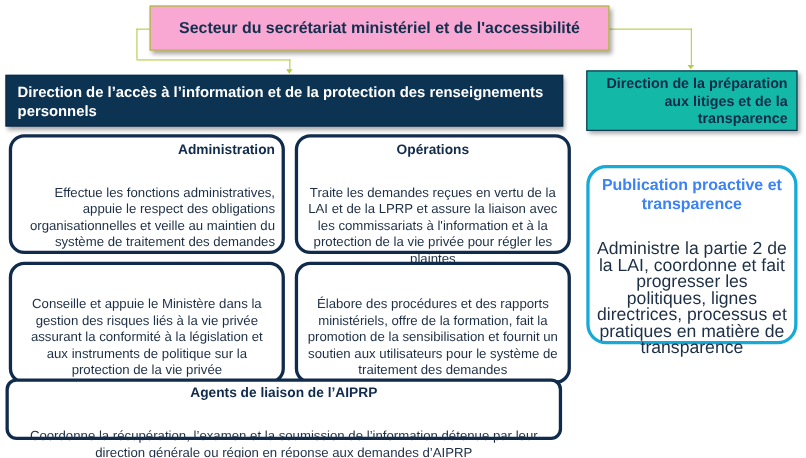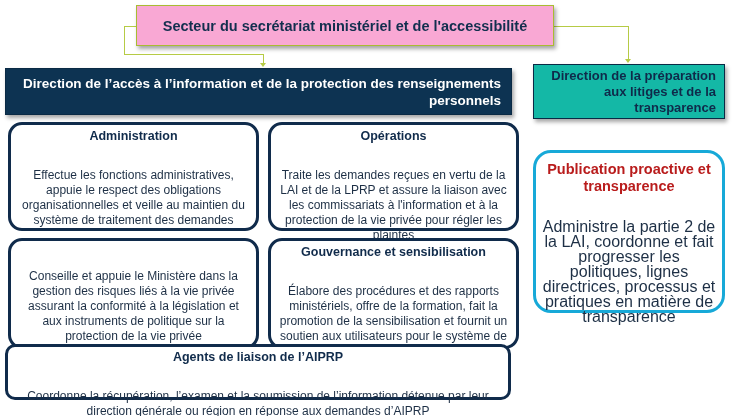--- a/index.html
+++ b/index.html
@@ -23,21 +23,21 @@
       position: absolute; width: 0; height: 0;
       border-left: 3px solid transparent; border-right: 3px solid transparent;
       border-top: 4px solid #b6cb45;
     }
 
     .direction-box {
       left: 5px; top: 68px; width: 507px; height: 47px;
       background: #0d3352;
       border: 1px solid #0a2a45;
       box-shadow: 2px 3px 4px rgba(0,0,0,0.35);
-      display: flex; align-items: center; justify-content: center; text-align: right;
+      display: flex; align-items: center; justify-content: center; text-align: left;
       color: #ffffff; font-weight: bold; font-size: 13.5px; line-height: 17px;
       padding: 0 10px;
     }
 
     .litiges-box {
       left: 533px; top: 64px; width: 192px; height: 55px;
       background: #14b8a6;
       border: 1px solid #0a2a45;
       box-shadow: 2px 3px 4px rgba(0,0,0,0.35);
       display: flex; align-items: center; justify-content: center; text-align: right;
@@ -49,32 +49,32 @@
       position: absolute;
       border: 3px solid #102b4b;
       border-radius: 14px;
       background: #ffffff;
       text-align: center;
       padding: 4px 6px;
     }
     .unit-title { font-weight: bold; font-size: 12.5px; line-height: 15px; color: #102b4b; margin-bottom: 2px; }
     .unit-desc { font-size: 12px; line-height: 15px; color: #1d2f45; margin-top: 24px; }
 
-    .admin { left: 8px; top: 122px; width: 251px; height: 109px; }
+    .admin { left: 8px; top: 122px; width: 251px; height: 109px; text-align: right; }
     .ops { left: 268px; top: 122px; width: 251px; height: 109px; }
     .gestion { left: 8px; top: 238px; width: 251px; height: 111px; }
     .gouv { left: 268px; top: 238px; width: 251px; height: 111px; }
     .agents { left: 5px; top: 344px; width: 506px; height: 56px; border-radius: 10px; padding-top: 3px; }
 
     .pub {
       left: 533px; top: 150px; width: 192px; height: 163px;
       border: 3px solid #17a9d8; border-radius: 18px;
       padding: 8px 6px;
     }
-    .pub .unit-title { font-size: 14.5px; line-height: 17px; margin-bottom: 4px; color: #b91c1c; }
+    .pub .unit-title { font-size: 14.5px; line-height: 17px; margin-bottom: 4px; color: #3b82f6; }
     .pub .unit-desc { font-size: 16px; line-height: 15px; }
   </style>
 </head>
 <body>
 
 <div class="connector" style="left:124px; top:26px; width:12px; height:1px;"></div>
 <div class="connector" style="left:124px; top:26px; width:1px; height:28px;"></div>
 <div class="connector" style="left:124px; top:54px; width:140px; height:1px;"></div>
 <div class="connector" style="left:263px; top:54px; width:1px; height:10px;"></div>
 <div class="arrowhead" style="left:260px; top:63px;"></div>
@@ -103,21 +103,20 @@
 <div class="unit-box ops">
   <div class="unit-title">Opérations</div>
   <div class="unit-desc">Traite les demandes reçues en vertu de la LAI et de la LPRP et assure la liaison avec les commissariats à l'information et à la protection de la vie privée pour régler les plaintes</div>
 </div>
 
 <div class="unit-box gestion">
   <div class="unit-desc">Conseille et appuie le Ministère dans la gestion des risques liés à la vie privée assurant la conformité à la législation et aux instruments de politique sur la protection de la vie privée</div>
 </div>
 
 <div class="unit-box gouv">
-  <div class="unit-title">Gouvernance et sensibilisation</div>
   <div class="unit-desc">Élabore des procédures et des rapports ministériels, offre de la formation, fait la promotion de la sensibilisation et fournit un soutien aux utilisateurs pour le système de traitement des demandes</div>
 </div>
 
 <div class="unit-box agents">
   <div class="unit-title">Agents de liaison de l’AIPRP</div>
   <div class="unit-desc">Coordonne la récupération, l’examen et la soumission de l’information détenue par leur direction générale ou région en réponse aux demandes d’AIPRP</div>
 </div>
 
 <div class="unit-box pub">
   <div class="unit-title">Publication proactive et transparence</div>

